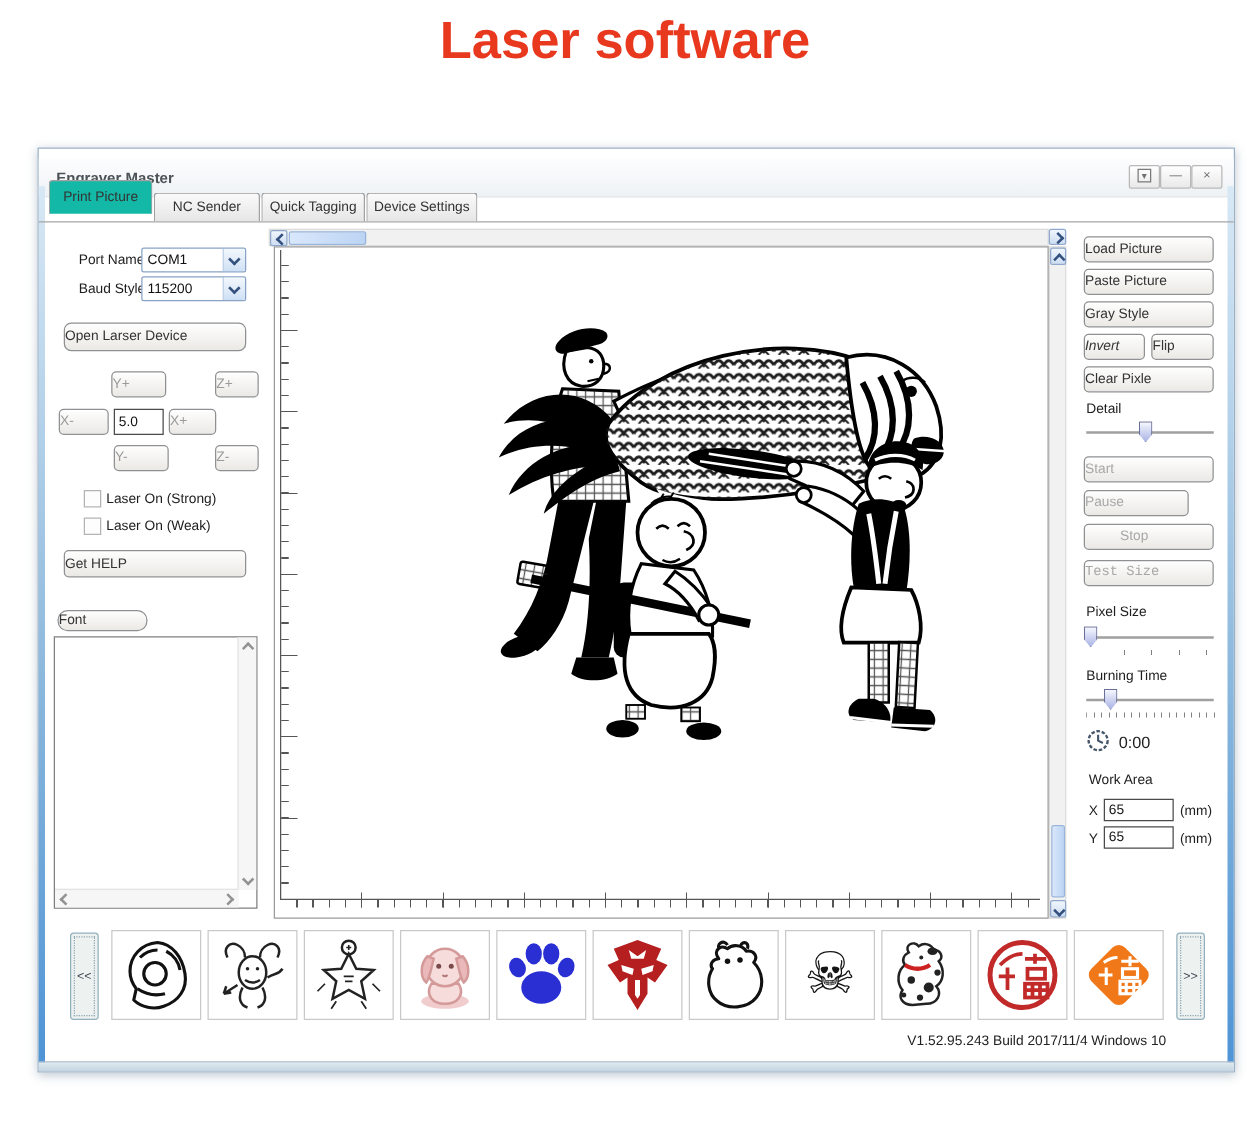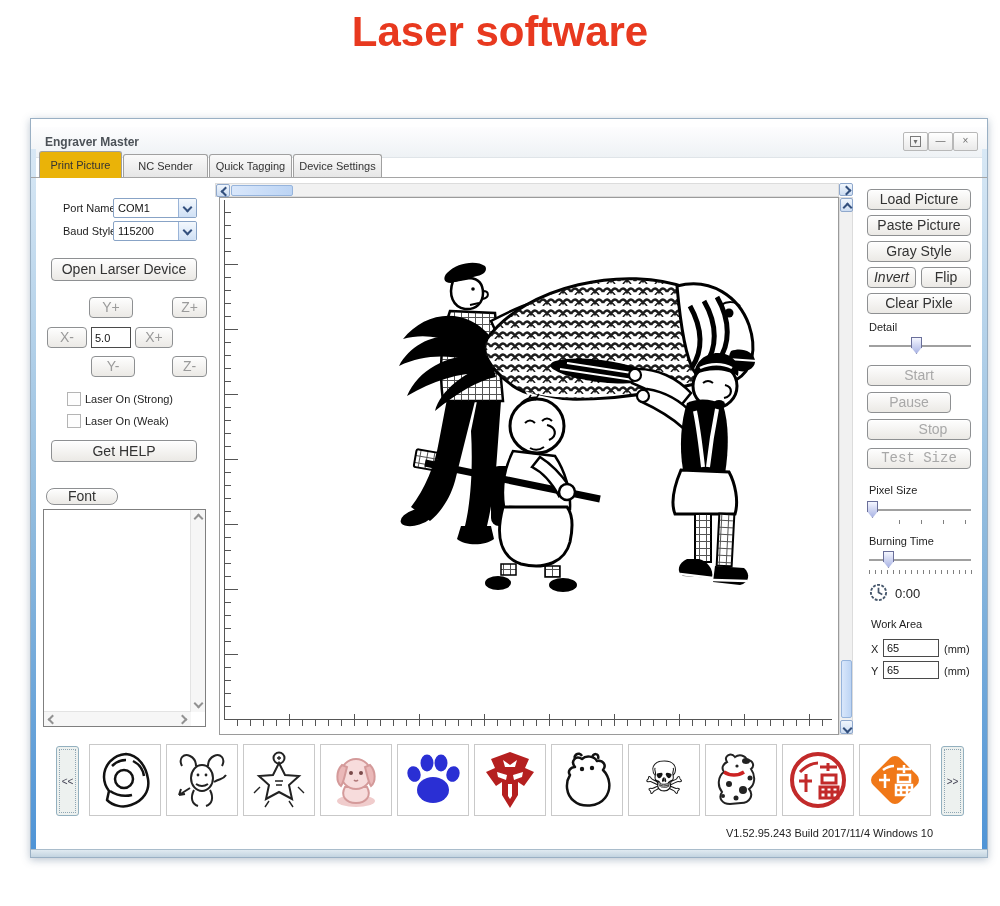--- a/index.html
+++ b/index.html
@@ -18,25 +18,25 @@
   .borderL,.borderR{position:absolute;top:30px;bottom:7px;width:5px;
     background:linear-gradient(#d8e8f5,#8db9dd 55%,#4f94d6);}
   .borderL{left:0}.borderR{right:0}
   .borderB{position:absolute;left:0;bottom:0;height:7px;width:100%;
     background:linear-gradient(#e0eaf1,#c3d4e0);border-top:1px solid #a9bccb;}
   
   .tabline{position:absolute;left:0;top:58px;width:100%;height:1px;background:#a5a5a5;}
   .tab{position:absolute;top:35px;height:23px;background:linear-gradient(#fafafa,#e6e6e6);
     border:1px solid #a0a0a0;border-bottom:none;border-radius:3px 3px 0 0;font-size:11px;color:#333;
     text-align:center;line-height:23px;z-index:1;box-sizing:border-box;}
-  .tab.active{top:32px;height:27px;background:#eab308;z-index:3;line-height:27px;}
+  .tab.active{top:25px;height:27px;background:#14b8a6;z-index:3;line-height:27px;}
   
   .lbl{position:absolute;font-size:11px;color:#1d1d1d;white-space:nowrap;}
   .btn{position:absolute;background:linear-gradient(#fefefe,#ebe9e5);border:1px solid #8e9092;
-    border-radius:4px;font-size:14px;color:#333;text-align:center;box-shadow:inset 0 1px 0 #fff;box-sizing:border-box;}
+    border-radius:4px;font-size:11px;color:#333;box-shadow:inset 0 1px 0 #fff;box-sizing:border-box;}
   .btn.dis{color:#a8a8a8;}
   .jbtn{color:#9a9a9a;}
   .combo{position:absolute;background:#fff;border:1px solid #88a3c6;border-radius:2px;box-sizing:border-box;}
   .combo .val{position:absolute;left:4px;top:3px;font-size:11px;color:#111;}
   .combo .drop{position:absolute;right:0;top:0;bottom:0;width:17px;
     background:linear-gradient(#f3f8fd,#cfe0f5);border-left:1px solid #9ab4d8;border-radius:0 2px 2px 0;}
   .chv{position:absolute;width:5px;height:5px;border-left:2px solid #33507e;border-bottom:2px solid #33507e;}
   .chv.down{transform:rotate(-45deg);}
   .chv.up{transform:rotate(135deg);}
   .chv.left{transform:rotate(45deg);}
@@ -113,21 +113,21 @@
       </span>
   </div>
   <div class="lbl" style="left:32px;top:106px;">Baud Style</div>
   <div class="combo" style="left:82px;top:102px;width:84px;height:20px;">
     <span class="val">115200</span>
     <span class="drop">
         <i class="chv down" style="left:5px;top:5px;"></i>
       </span>
   </div>
 
-  <div class="btn" style="left:20px;top:139px;width:146px;height:23px;line-height:21px;">Open Larser Device</div>
+  <div class="btn" style="left:20px;top:139px;width:146px;height:23px;line-height:21px;border-radius:6px;">Open Larser Device</div>
 
   <div class="btn jbtn" style="left:58px;top:178px;width:44px;height:21px;line-height:19px;">Y+</div>
   <div class="btn jbtn" style="left:141px;top:178px;width:35px;height:21px;line-height:19px;">Z+</div>
   <div class="btn jbtn" style="left:16px;top:208px;width:40px;height:21px;line-height:19px;">X-</div>
   <input class="field" style="left: 60px; top: 208px; width: 40px; height: 21px;" value="5.0">
   <div class="btn jbtn" style="left:104px;top:208px;width:38px;height:21px;line-height:19px;">X+</div>
   <div class="btn jbtn" style="left:60px;top:237px;width:44px;height:21px;line-height:19px;">Y-</div>
   <div class="btn jbtn" style="left:141px;top:237px;width:35px;height:21px;line-height:19px;">Z-</div>
 
   <div class="cb" style="left:36px;top:273px;"></div>

